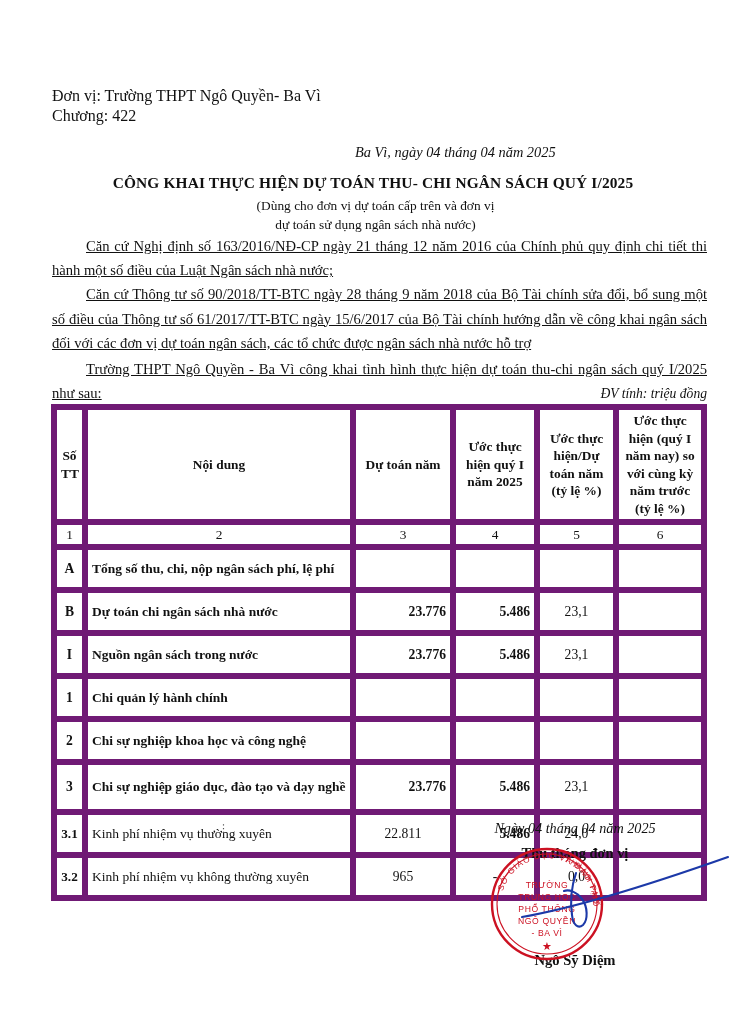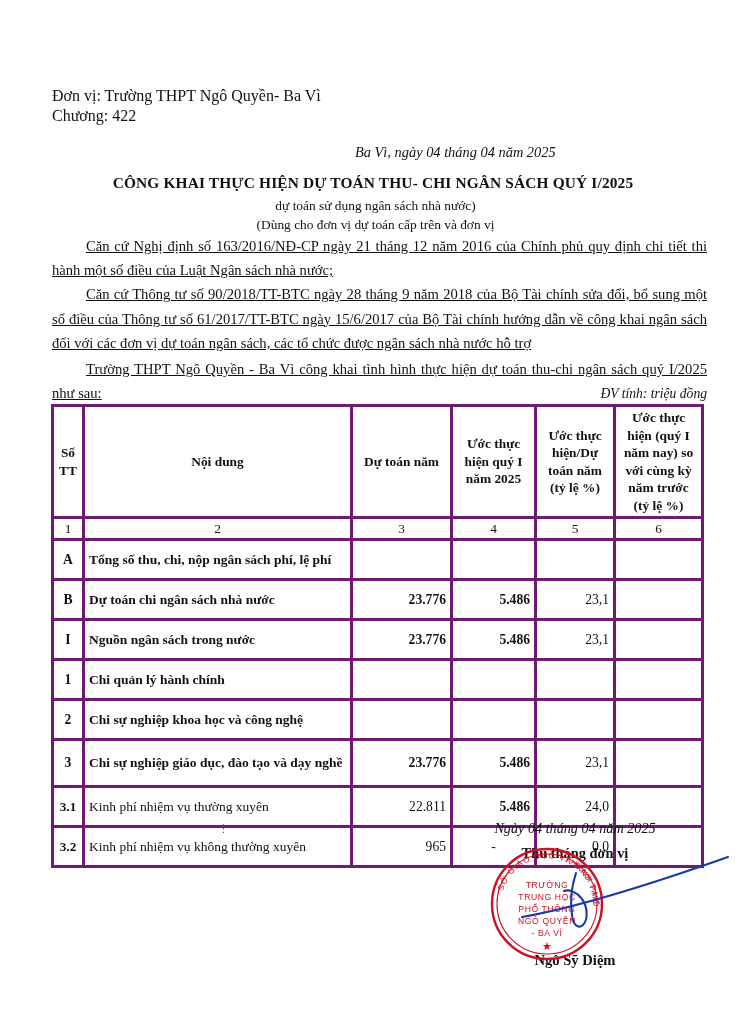--- a/index.html
+++ b/index.html
@@ -131,21 +131,21 @@
     position: absolute;
     top: 404px;
     left: 51px;
     width: 650px;
     border-collapse: collapse;
     table-layout: fixed;
     font-size: 13.2px;
   }
   table.budget th,
   table.budget td {
-    border: 3px solid #701a75;
+    border: 6px solid #701a75;
     padding: 2px 4px;
     vertical-align: middle;
   }
   table.budget thead th {
     text-align: center;
     font-weight: 700;
     font-size: 13.4px;
     line-height: 17.5px;
     height: 98px;
   }
@@ -176,21 +176,21 @@
     line-height: 18px;
     padding-left: 6px;
   }
   td.c-name.light { font-weight: 400; }
   td.c-num {
     text-align: right;
     font-weight: 700;
     font-size: 13.6px;
     padding-right: 7px;
   }
-  td.c-num.light { font-weight: 400; }
+  td.c-num.light { font-weight: 400; text-align: center; }
   td.c-num.center { text-align: center; }
   td.c-blank { }
   tr.datarow td { height: 33px; }
   tr.datarow.tall td { height: 40px; }
 
   
   .sig-date {
     position: absolute;
     top: 820px;
     left: 430px;
@@ -256,22 +256,22 @@
 
   <div class="unit-block">
     <div>Đơn vị: Trường THPT Ngô Quyền- Ba Vì</div>
     <div>Chương: 422</div>
   </div>
 
   <div class="place-date">Ba Vì, ngày  04 tháng  04  năm 2025</div>
 
   <div class="doc-title">CÔNG KHAI THỰC HIỆN DỰ TOÁN THU- CHI NGÂN SÁCH QUÝ I/2025</div>
   <div class="doc-sub">
+    <div>(Dùng cho đơn vị dự toán cấp trên và đơn vị</div>
     <div>dự toán sử dụng ngân sách nhà nước)</div>
-    <div>(Dùng cho đơn vị dự toán cấp trên và đơn vị</div>
   </div>
 
   <div class="body-text">
     <p>Căn cứ Nghị định số 163/2016/NĐ-CP ngày 21 tháng 12 năm 2016 của Chính phủ quy định chi tiết thi hành một số điều của Luật Ngân sách nhà nước;</p>
     <p>Căn cứ Thông tư số 90/2018/TT-BTC ngày 28  tháng 9 năm 2018 của Bộ Tài chính sửa đổi, bổ sung một số điều của Thông tư số 61/2017/TT-BTC ngày 15/6/2017 của Bộ Tài chính hướng dẫn về công khai ngân sách đối với các đơn vị dự toán ngân sách, các tổ chức được ngân sách nhà nước hỗ trợ</p>
     <p class="p-gap">Trường THPT Ngô Quyền - Ba Vì công khai tình hình thực hiện dự toán thu-chi ngân sách quý I/2025 như sau:</p>
   </div>
 
   <div class="unit-note">ĐV tính:  triệu đồng</div>
 

